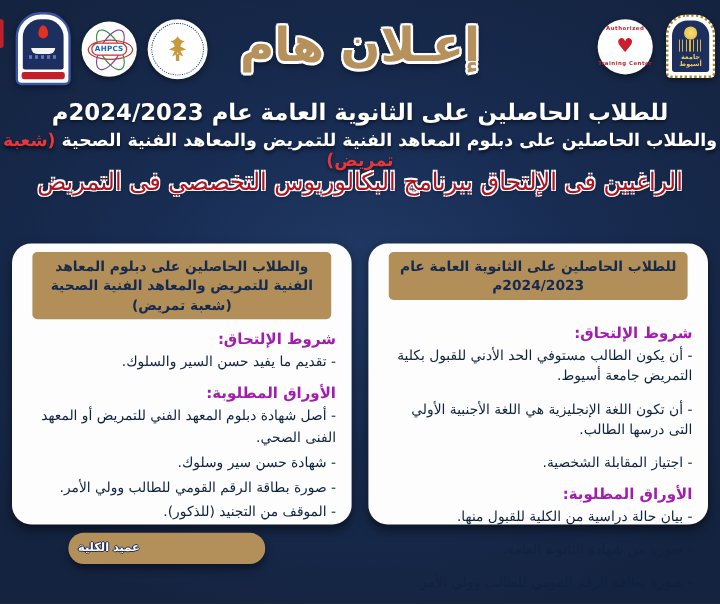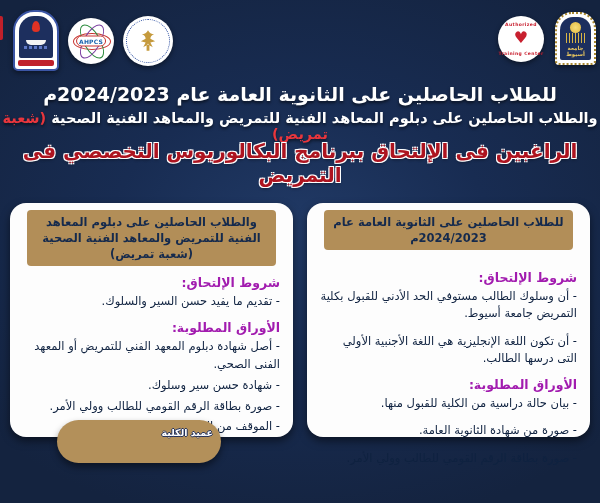--- a/index.html
+++ b/index.html
@@ -43,39 +43,39 @@
     font-size:39px; font-weight:bold; color:#b6915c; direction:rtl;
     text-shadow:-1.5px -1.5px 0 #fff,1.5px -1.5px 0 #fff,-1.5px 1.5px 0 #fff,1.5px 1.5px 0 #fff,0 -2px 0 #fff,0 2px 0 #fff,2px 0 0 #fff,-2px 0 0 #fff,0 4px 5px rgba(0,0,0,.45);
   }
   
   .intro-line1{position:absolute; top:83px; left:0; right:0; text-align:center; direction:rtl;
     color:#fff; font-size:19px; font-weight:bold; text-shadow:0 2px 3px rgba(0,0,0,.55);}
   .intro-line2{position:absolute; top:110px; left:0; right:0; text-align:center; direction:rtl;
     color:#fff; font-size:14.5px; font-weight:bold; text-shadow:0 2px 3px rgba(0,0,0,.55);}
   .intro-line2 .hl{color:#e8363d;}
   .headline{position:absolute; top:140px; left:0; right:0; text-align:center; direction:rtl;
-    color:#ad1420; font-weight:bold; line-height:1.18;
+    color:#ad1420; font-weight:normal; line-height:1.18;
     text-shadow:-1px -1px 0 #fff,1px -1px 0 #fff,-1px 1px 0 #fff,1px 1px 0 #fff,0 2px 3px rgba(0,0,0,.35);}
   .headline .l1{font-size:20px;}
   .headline .l2{font-size:19px;}
   
   .boxes{position:absolute; top:203px; left:10px; right:10px; height:234px; display:flex; gap:14px; direction:rtl;}
   .box{flex:1; background:#fdfdfd; border-radius:16px; box-shadow:0 4px 9px rgba(0,0,0,.5); padding:5px 9px 8px; position:relative;}
   .band{background:#b28e58; color:#152a4d; font-weight:bold; text-align:center; direction:rtl;
     border-radius:4px; margin:2px 8px 0; padding:4px 6px; font-size:11.5px; line-height:1.4;
     min-height:30px; display:flex; align-items:center; justify-content:center;}
   .box-content{direction:rtl; text-align:right; color:#0f2240; font-size:11.5px; padding:0 4px;}
   .box-thanaweya .box-content{margin-top:20px;}
   .box-diploma  .box-content{margin-top:9px;}
   .sec-title{color:#a21caf; font-weight:bold; font-size:12.5px; margin:9px 0 3px;}
   .box-thanaweya .item{margin:0 0 10px; line-height:1.5;}
   .box-diploma  .item{margin:0 0 3px; line-height:1.55;}
   
-  .pill{position:absolute; top:420px; background:#b3905a; border-radius:27px; text-align:right; direction:rtl;
-    padding:7px 8px 25px; box-shadow:0 4px 7px rgba(0,0,0,.45); color:#fff;}
+  .pill{position:absolute; top:444px; background:#b3905a; border-radius:27px; text-align:left; direction:rtl;
+    padding:7px 8px 8px; box-shadow:0 4px 7px rgba(0,0,0,.45); color:#fff;}
   .pill .t{font-size:9.5px; font-weight:bold;
     text-shadow:1px 0 #22315c,-1px 0 #22315c,0 1px #22315c,0 -1px #22315c;}
   .pill .n{font-size:12.5px; font-weight:bold; margin-top:3px;
     text-shadow:1px 0 #22315c,-1px 0 #22315c,0 1px #22315c,0 -1px #22315c;}
   .pill-dean{left:57px; width:148px;}
   .pill-vice{left:383px; width:164px;}
 </style>
 </head>
 <body>
 
@@ -100,20 +100,21 @@
     </div>
     <div class="circle circle-council">
       <div class="ring"></div>
       <svg width="26" height="26" viewBox="0 0 24 24">
         <path fill="#c59a3d" d="M12 2c-1.2 2.4-3.2 3.6-5.6 3.6 2.2 1.1 3.4 2.4 3.4 4.4l-4.4 2.2 4.4 1.1-2.2 4.4c2.2-1.1 3.3-1.1 4.4-3.3 1.1 2.2 2.2 2.2 4.4 3.3l-2.2-4.4 4.4-1.1-4.4-2.2c0-2 1.2-3.3 3.4-4.4-2.4 0-4.4-1.2-5.6-3.6z"></path>
         <rect x="10.7" y="15.5" width="2.6" height="5.5" fill="#c59a3d"></rect>
       </svg>
     </div>
   </div>
 
+  <div class="main-title">إعـلان هام</div>
 
   <div class="logos-right">
     <div class="circle circle-aha">
       <div class="aha-arc aha-top">Authorized</div>
       <div class="aha-heart">♥</div>
       <div class="aha-arc aha-bottom">Training Center</div>
     </div>
     <div class="arch arch-assiut">
       <div class="inner">
         <div class="sun"></div>
@@ -129,22 +130,23 @@
   <div class="headline">
     <div class="l1">الراغبين فى الإلتحاق ببرنامج البكالوريوس التخصصي فى التمريض</div>
   </div>
 
   <div class="boxes">
 
     <section class="box box-thanaweya">
       <div class="band">للطلاب الحاصلين على الثانوية العامة عام 2024/2023م</div>
       <div class="box-content">
         <div class="sec-title">شروط الإلتحاق:</div>
-        <div class="item">- أن وسلوك الطالب مستوفي الحد الأدني للقبول بكلية التمريض جامعة أسيوط.</div>
+        <div class="item">- أن يكون الطالب مستوفي الحد الأدني للقبول بكلية التمريض جامعة أسيوط.</div>
         <div class="item">- أن تكون اللغة الإنجليزية هي اللغة الأجنبية الأولي التى درسها الطالب.</div>
+        <div class="item">- اجتياز المقابلة الشخصية.</div>
         <div class="sec-title">الأوراق المطلوبة:</div>
         <div class="item">- بيان حالة دراسية من الكلية للقبول منها.</div>
         <div class="item">- صورة من شهادة الثانوية العامة.</div>
         <div class="item">- صورة بطاقة الرقم القومي للطالب وولي الأمر.</div>
       </div>
     </section>
 
     <section class="box box-diploma">
       <div class="band">والطلاب الحاصلين على دبلوم المعاهد الفنية للتمريض والمعاهد الفنية الصحية (شعبة تمريض)</div>
       <div class="box-content">

